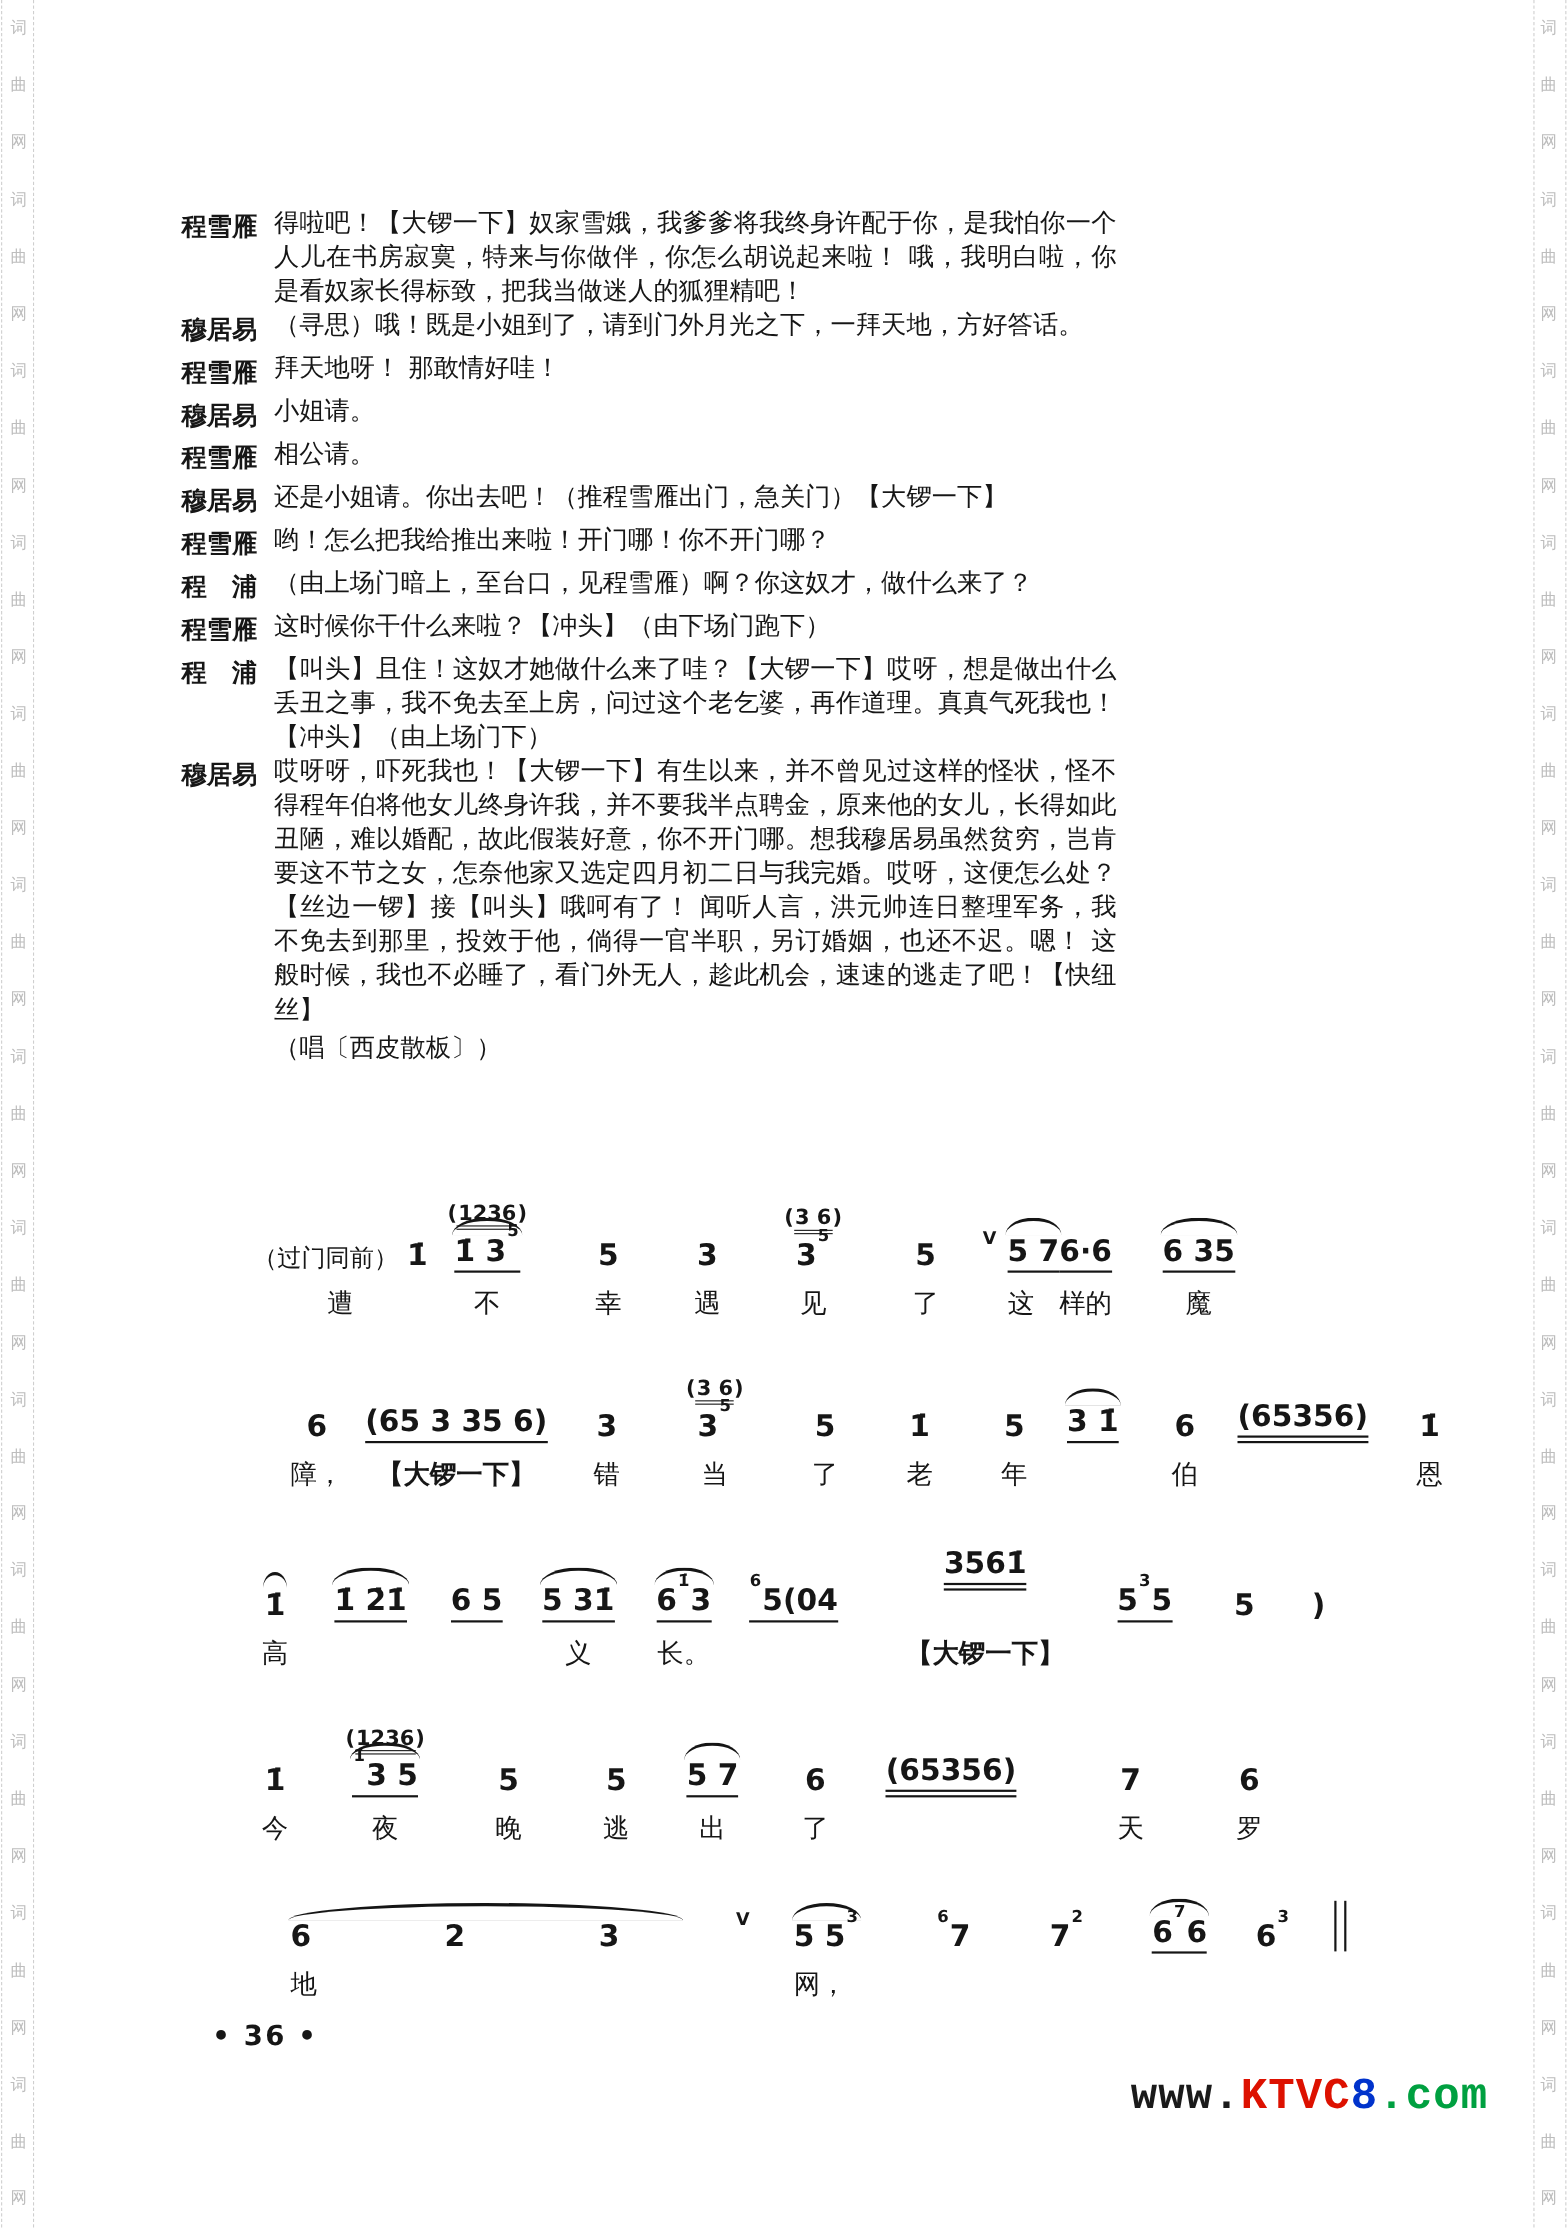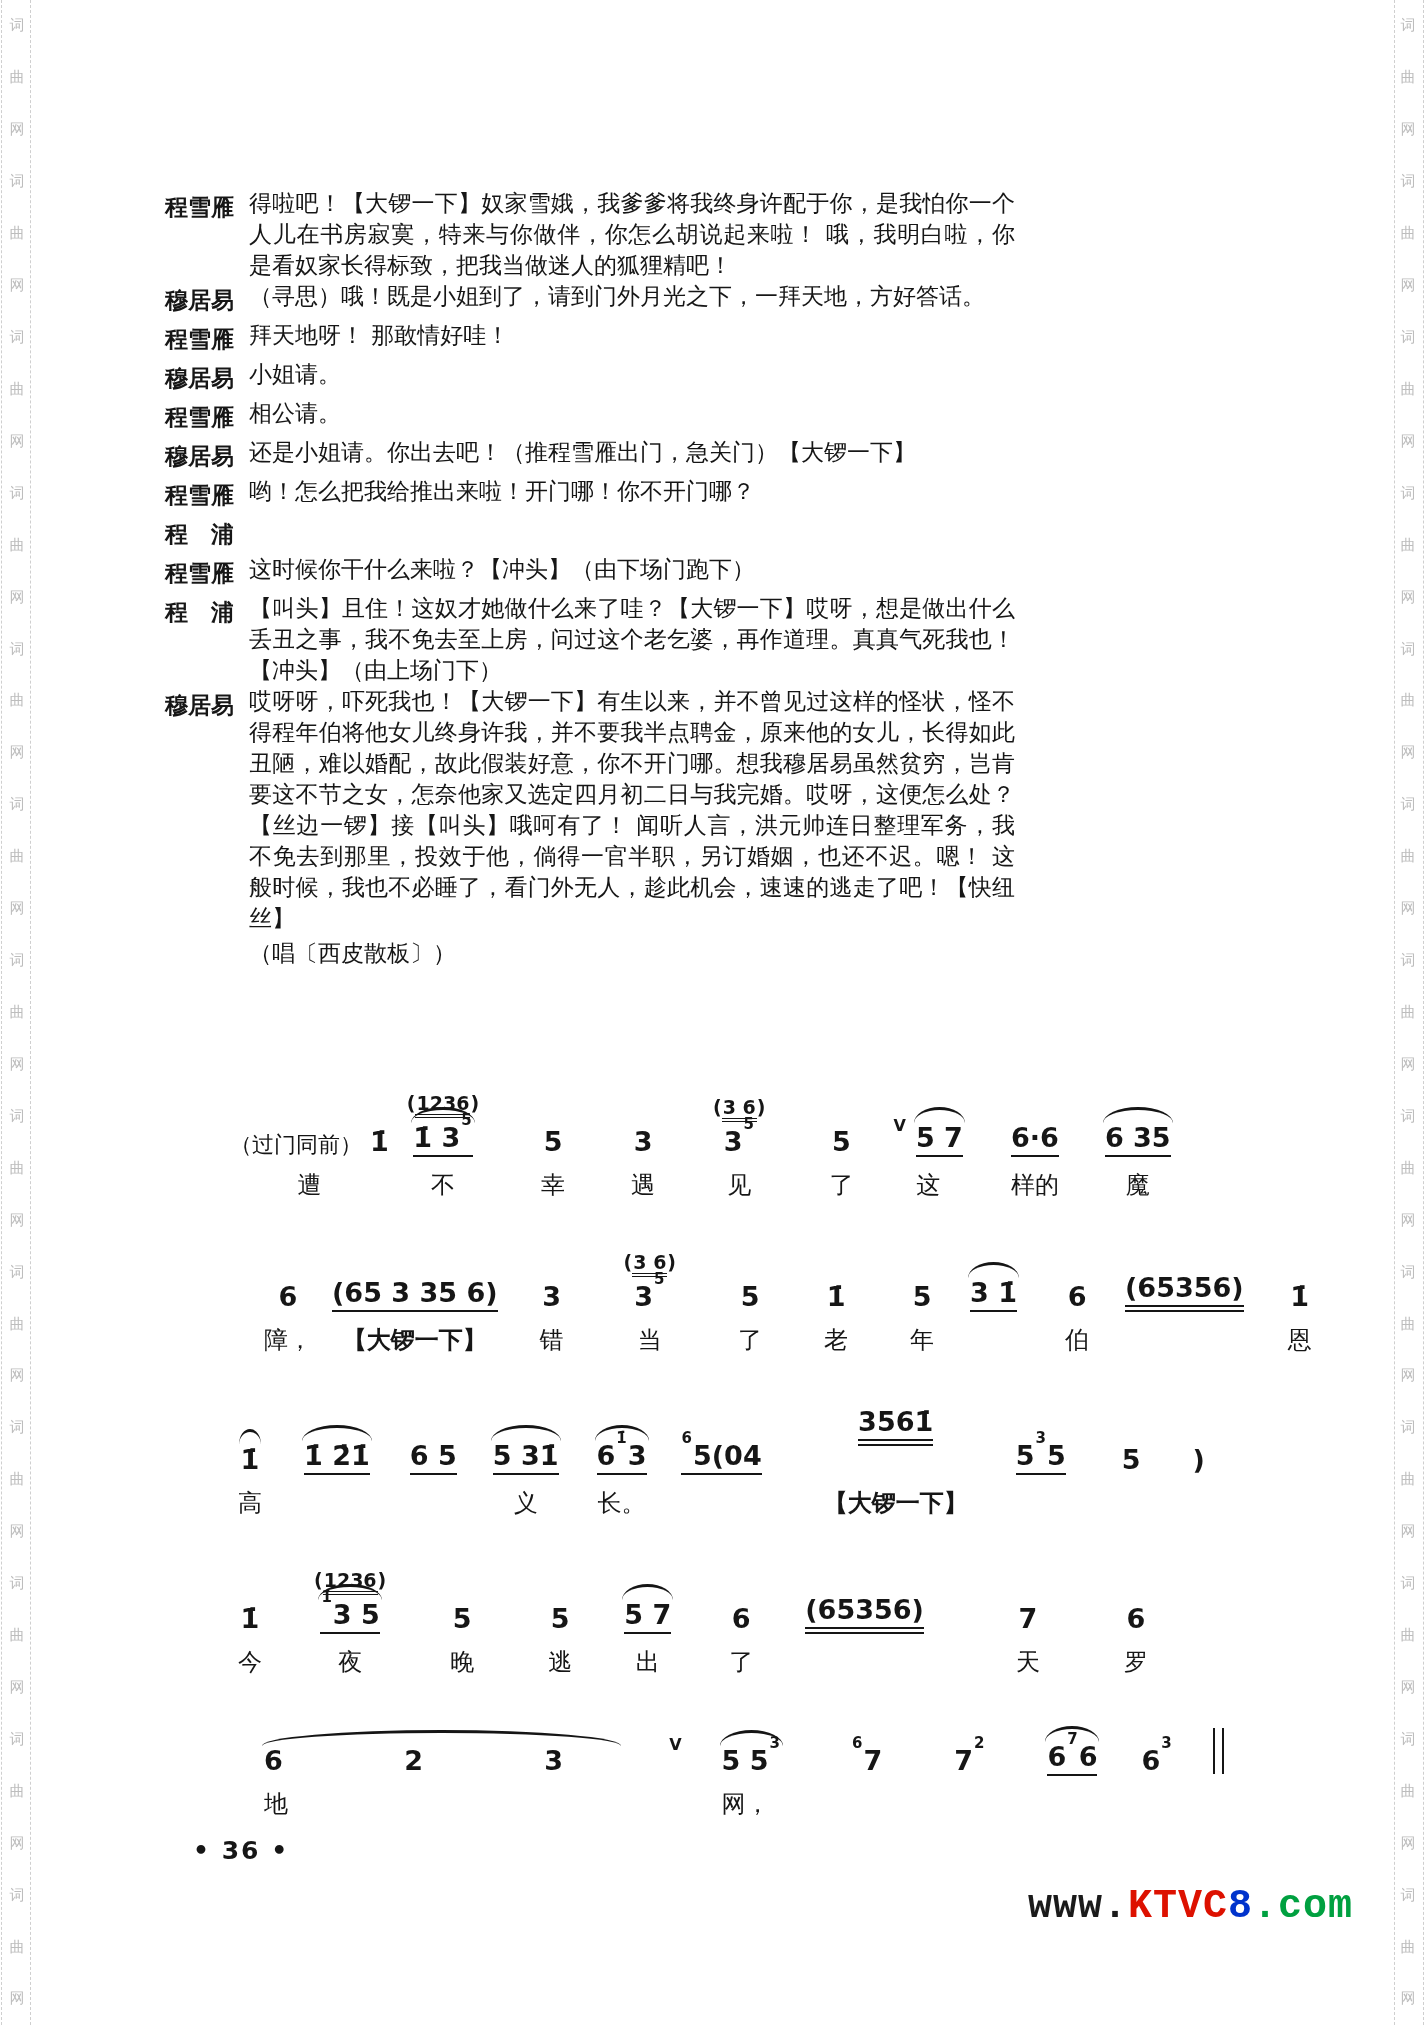--- a/index.html
+++ b/index.html
@@ -165,20 +165,21 @@
       <div class="entry">
         <div class="speaker">穆居易</div>
         <div class="dtext">还是小姐请。你出去吧！（推程雪雁出门，急关门）【大锣一下】</div>
       </div>
       <div class="entry">
         <div class="speaker">程雪雁</div>
         <div class="dtext">哟！怎么把我给推出来啦！开门哪！你不开门哪？</div>
       </div>
       <div class="entry">
         <div class="speaker">程　浦</div>
+        <div class="dtext">（由上场门暗上，至台口，见程雪雁）啊？你这奴才，做什么来了？</div>
       </div>
       <div class="entry">
         <div class="speaker">程雪雁</div>
         <div class="dtext">这时候你干什么来啦？【冲头】（由下场门跑下）</div>
       </div>
       <div class="entry">
         <div class="speaker">程　浦</div>
         <div class="dtext">【叫头】且住！这奴才她做什么来了哇？【大锣一下】哎呀，想是做出什么丢丑之事，我不免去至上房，问过这个老乞婆，再作道理。真真气死我也！【冲头】（由上场门下）</div>
       </div>
       <div class="entry">
@@ -230,21 +231,21 @@
         </div>
         <div class="lyric">了</div>
       </div>
       <div class="cell" style="margin-left: 40px;">
         <div class="nr">
           <span class="breath">V</span>
           <span class="notewrap"><span class="tie"></span><span class="note ul1"><span>5 7</span></span></span>
         </div>
         <div class="lyric">这</div>
       </div>
-      <div class="cell" style="margin-left: 48px;">
+      <div class="cell" style="">
         <div class="nr">
           <span class="notewrap"><span class="note ul1"><span>6·6</span></span></span>
         </div>
         <div class="lyric">样的</div>
       </div>
       <div class="cell" style="margin-left: 46px;">
         <div class="nr">
           <span class="notewrap"><span class="tie"></span><span class="note ul1"><span>6 35</span></span></span>
         </div>
         <div class="lyric">魔</div>

